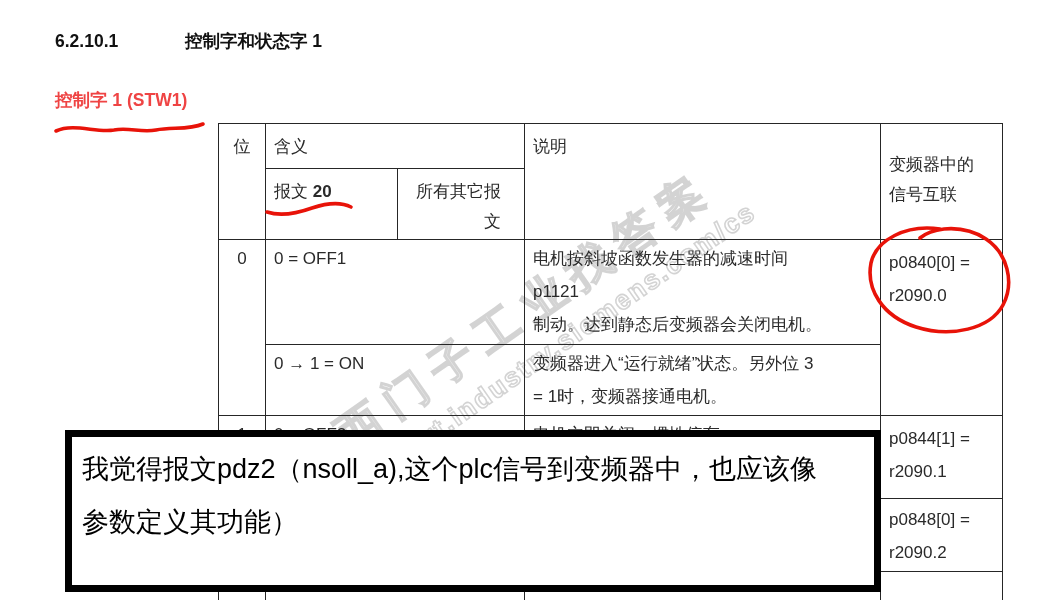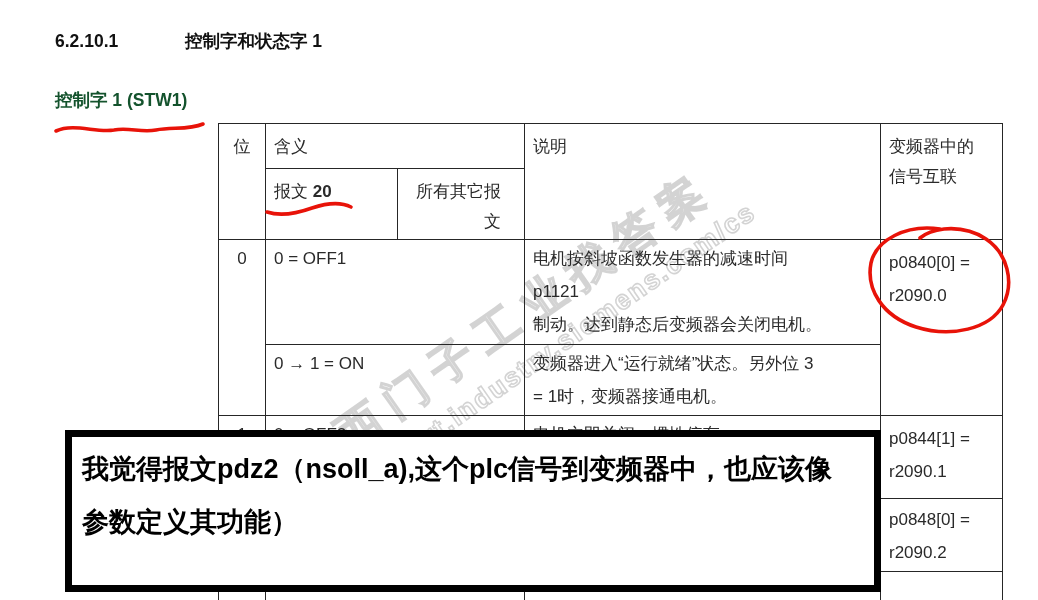--- a/index.html
+++ b/index.html
@@ -3,47 +3,47 @@
 <meta charset="utf-8">
 <style>
   html,body{margin:0;padding:0;background:#fff;}
   .screen{
     position:relative;width:1038px;height:600px;overflow:hidden;background:#ffffff;
     font-family:"Liberation Sans","DejaVu Sans",sans-serif;color:#222;
   }
   
   .section-heading{position:absolute;left:55px;top:29px;font-size:17.5px;font-weight:bold;color:#111;}
   .section-heading .num{display:inline-block;width:130px;}
-  .subtitle{position:absolute;left:55px;top:88px;font-size:17.5px;font-weight:bold;color:#14532d;}
+  .subtitle{position:absolute;left:55px;top:88px;font-size:17.5px;font-weight:bold;color:#ef4444;}
 
   
   .wm{position:absolute;color:transparent;-webkit-text-stroke:1.6px #c9c9c9;opacity:.8;
       transform-origin:0 0;white-space:nowrap;z-index:1;font-weight:bold;}
   .wm-cn{left:325px;top:415px;font-size:44px;letter-spacing:12px;transform:rotate(-35deg);}
   .wm-en{left:342px;top:478px;font-size:27px;letter-spacing:2px;transform:rotate(-35deg);}
 
   
   .cw-table{position:absolute;left:218px;top:123px;border-collapse:collapse;table-layout:fixed;z-index:2;background:transparent;}
   .cw-table td{border:1.5px solid #262626;vertical-align:top;padding:2px 8px;font-size:17px;line-height:33px;color:#2a2a2a;background:transparent;overflow:hidden;}
   .cw-table td.bit{text-align:center;padding-left:2px;padding-right:2px;}
   .cw-table td.hdr{padding-top:8px;line-height:30px;}
   .cw-table .narrow{width:95px;text-align:right;}
-  .cw-table .narrow2{width:92px;}
+  .cw-table .narrow2{width:92px;margin-top:18px;}
   .desc div{white-space:nowrap;}
   .r0b-desc{line-height:29px;}
   .sig{line-height:36px;padding-top:6px !important;white-space:nowrap;}
   .sig-tight{line-height:33px;padding-top:4px !important;white-space:nowrap;}
   .bold{font-weight:bold;}
 
   
   .annotation-box{
     position:absolute;left:65px;top:430px;width:816px;height:162px;box-sizing:border-box;
     background:#ffffff;border:7px solid #000;z-index:10;padding:6px 0 0 10px;
   }
-  .annotation-box div{font-size:27px;font-weight:bold;line-height:53px;color:#000;white-space:nowrap;}
+  .annotation-box div{font-size:27px;font-weight:normal;line-height:53px;color:#000;white-space:nowrap;}
 
   
   .pen{position:absolute;left:0;top:0;z-index:20;pointer-events:none;}
   .pen path{fill:none;stroke:#e81309;stroke-width:3.6;stroke-linecap:round;stroke-linejoin:round;}
 </style>
 </head>
 <body>
 
 <div class="screen">
 

